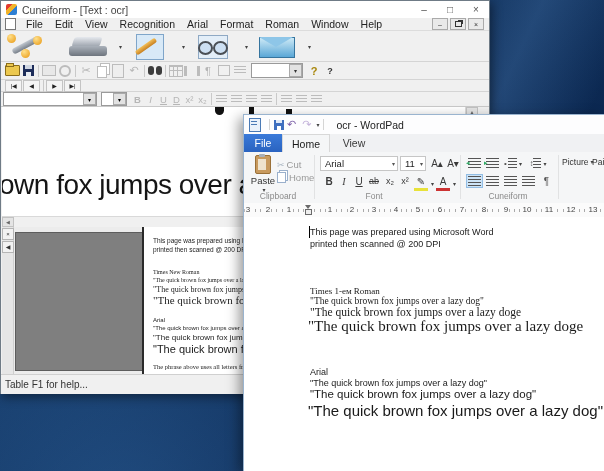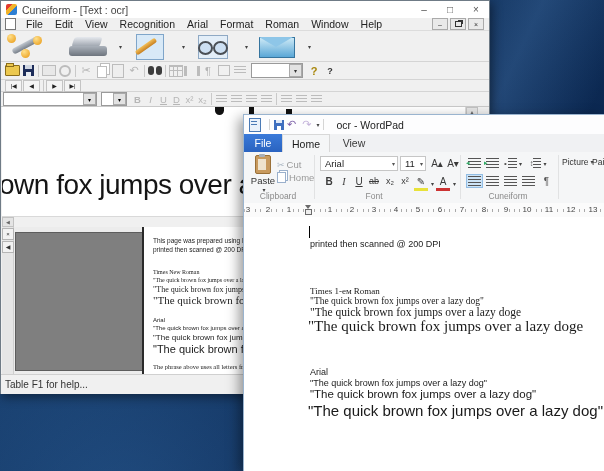--- a/index.html
+++ b/index.html
@@ -487,20 +487,21 @@
       <span class="rnum" style="left:240px;">8</span>
       <span class="rnum" style="left:262px;">9</span>
       <span class="rnum" style="left:283px;">10</span>
       <span class="rnum" style="left:305px;">11</span>
       <span class="rnum" style="left:327px;">12</span>
       <span class="rnum" style="left:349px;">13</span>
     </div>
 
     <div class="wp-doc">
       <div class="caret"></div>
+      <div class="dl dl-sans" style="top:10px;font-size:9px;">This page was prepared using Microsoft Word</div>
       <div class="dl dl-sans" style="top:22px;font-size:9px;">printed then scanned @ 200 DPI</div>
       <div class="dl dl-serif" style="top:69px;font-size:9px;">Times 1-ем Roman</div>
       <div class="dl dl-serif" style="top:79px;font-size:9.5px;">"The quick brown fox jumps over a lazy dog"</div>
       <div class="dl dl-serif" style="top:89px;font-size:11.5px;">"The quick brown fox jumps over a lazy doge</div>
       <div class="dl dl-serif" style="top:101px;left:64px;font-size:15px;">"The quick brown fox jumps over a lazy doge</div>
       <div class="dl dl-sans" style="top:150px;font-size:9px;">Arial</div>
       <div class="dl dl-sans" style="top:161px;font-size:9px;">"The quick brown fox jumps over a lazy dog"</div>
       <div class="dl dl-sans" style="top:171px;font-size:11.5px;">"The quick brown fox jumps over a lazy dog"</div>
       <div class="dl dl-sans" style="top:185px;left:64px;font-size:15px;">"The quick brown fox jumps over a lazy dog"</div>
     </div>

